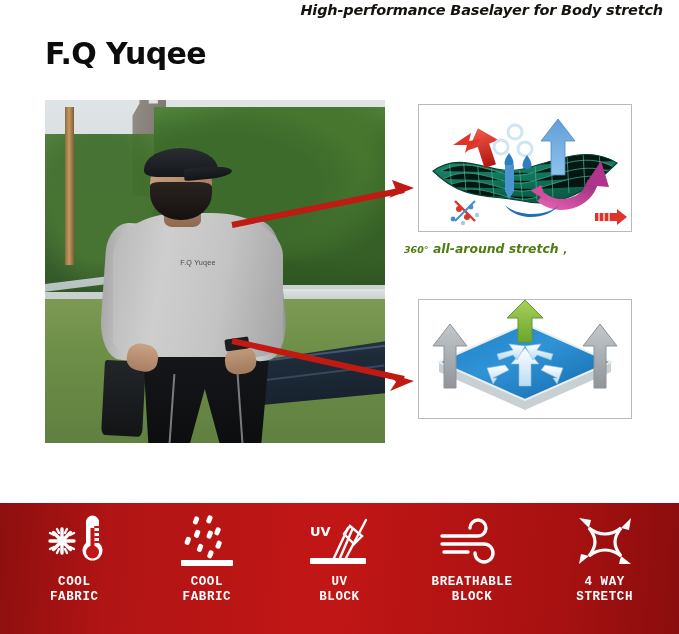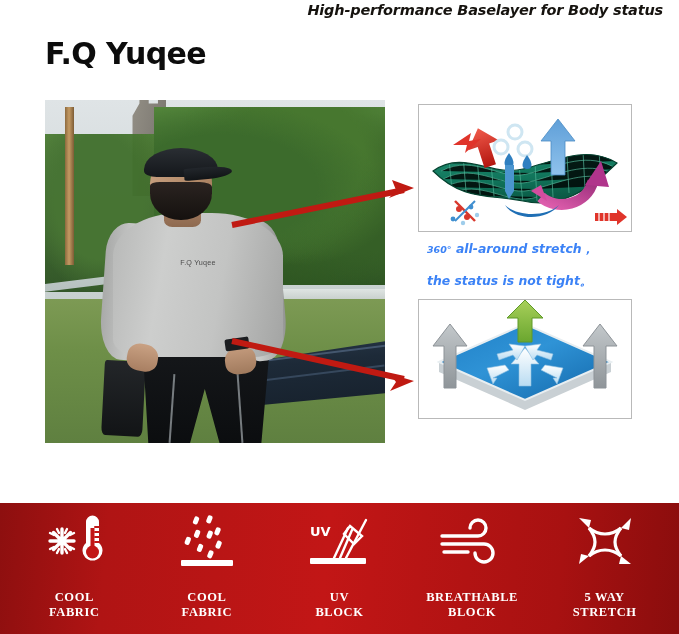--- a/index.html
+++ b/index.html
@@ -211,29 +211,29 @@
     border: 1px solid #b9b9b9;
     background: #ffffff;
     overflow: hidden;
   }
   #panel-stretch { left: 418px; top: 104px; width: 212px; height: 126px; }
   #panel-breathable { left: 418px; top: 299px; width: 212px; height: 118px; }
 
   
   #stretch-caption {
     position: absolute;
-    left: 427px;
+    left: 404px;
     top: 241px;
     width: 230px;
     font-family: "DejaVu Sans", sans-serif;
     font-style: italic;
     font-weight: bold;
     font-size: 12.4px;
     line-height: 15.6px;
-    color: #3b82f6;
+    color: #4d7c0f;
   }
   #stretch-caption .deg { font-size: 9.5px; }
 
   
   #pointer-arrows {
     position: absolute; left: 0; top: 0; width: 679px; height: 634px;
     pointer-events: none;
   }
 
   
@@ -257,35 +257,35 @@
     align-items: center;
     justify-content: flex-start;
   }
   .feature-icon {
     height: 56px;
     display: flex;
     align-items: center;
     justify-content: center;
   }
   .feature-label {
-    margin-top: 21px;
+    margin-top: 6px;
     text-align: center;
     color: #ffffff;
-    font-family: Liberation Serif, serif;
+    font-family: Liberation Mono, monospace;
     font-weight: bold;
     font-size: 12.5px;
     line-height: 15px;
     letter-spacing: .6px;
     white-space: pre-line;
   }
 </style>
 </head>
 <body>
 
-<div id="tagline">High-performance Baselayer for Body status</div>
+<div id="tagline">High-performance Baselayer for Body stretch</div>
 <div id="brand-title">F.Q Yuqee</div>
 
 <div id="product-photo">
   <div class="ph-layer sky"></div>
   <div class="ph-layer tower"></div>
   <div class="ph-layer tree-b"></div>
   <div class="ph-layer tree-a"></div>
   <div class="ph-layer pole"></div>
   <div class="ph-layer stand-rail"></div>
   <div class="ph-layer stand-rail2"></div>
@@ -440,21 +440,20 @@
 
     <g>
       <path d="M99,42 L99,18 L88,18 L106,0 L124,18 L113,18 L113,42 Z" fill="url(#greeng)" stroke="#5e9a27" stroke-width="1"></path>
     </g>
   </svg>
 </div>
 
 <div id="stretch-caption">
   <span><span class="deg">360</span><span class="deg">°</span><span> all-around stretch，</span></span><br>
   <br>
-  <span> the status is not tight。</span>
 </div>
 
 <svg id="pointer-arrows">
   <g>
     <path d="M232,225 L404,190" stroke="#c01a12" stroke-width="6" fill="none"></path>
     <path d="M414,188 L392,180 L396,190 L389,198 Z" fill="#c01a12"></path>
   </g>
   <g>
     <path d="M232,341 L404,379" stroke="#c01a12" stroke-width="6" fill="none"></path>
     <path d="M414,381 L390,374 L396,382 L390,391 Z" fill="#c01a12"></path>
@@ -547,17 +546,17 @@
           <path d="M16,42 C24,32 24,24 16,14"></path>
         </g>
         <g fill="#ffffff">
           <path d="M16,14 L6,4 L18,6 L16,14 Z"></path>
           <path d="M48,14 L58,4 L56,16 L48,14 Z"></path>
           <path d="M48,42 L58,50 L46,50 L48,42 Z"></path>
           <path d="M16,42 L6,50 L8,40 L16,42 Z"></path>
         </g>
       </svg>
     </div>
-    <div class="feature-label">5 WAY
+    <div class="feature-label">4 WAY
 STRETCH</div>
   </div>
 
 </div>
 
 </body></html>

